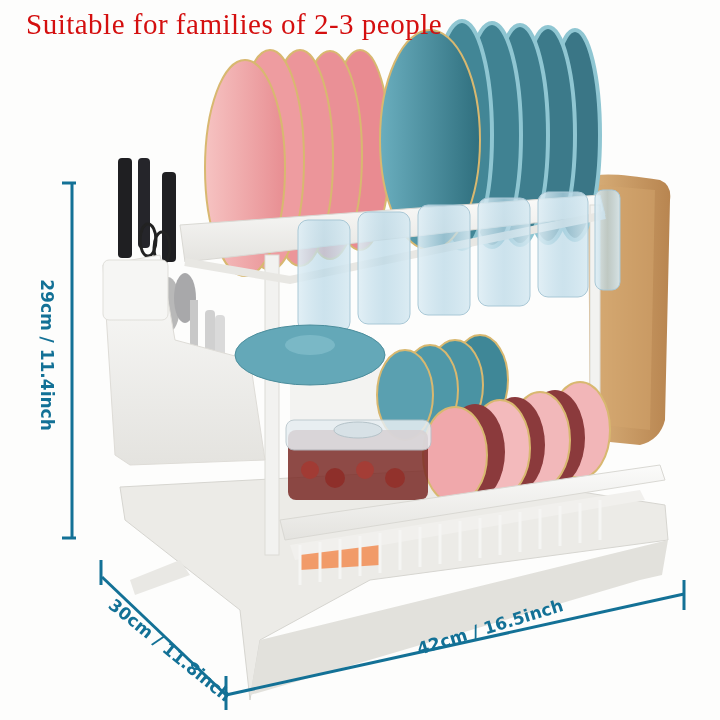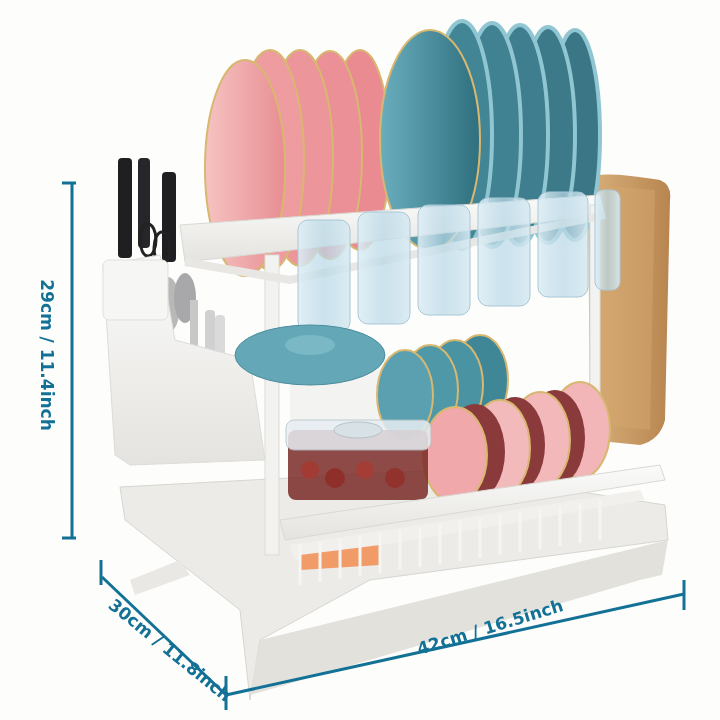--- a/index.html
+++ b/index.html
@@ -161,16 +161,17 @@
       <line x1="62" y1="183" x2="76" y2="183"></line>
       <line x1="62" y1="538" x2="76" y2="538"></line>
       <line x1="102" y1="577" x2="226" y2="695"></line>
       <line x1="101" y1="560" x2="101" y2="585"></line>
       <line x1="226" y1="695" x2="684" y2="594"></line>
       <line x1="226" y1="676" x2="226" y2="710"></line>
       <line x1="684" y1="580" x2="684" y2="610"></line>
     </g>
   </svg>
 
+  <div class="headline">Suitable for families of 2-3 people</div>
   <div class="dim-label dim-height">29cm / 11.4inch</div>
   <div class="dim-label dim-depth">30cm / 11.8inch</div>
   <div class="dim-label dim-width">42cm / 16.5inch</div>
 </div>
 
 </body></html>

